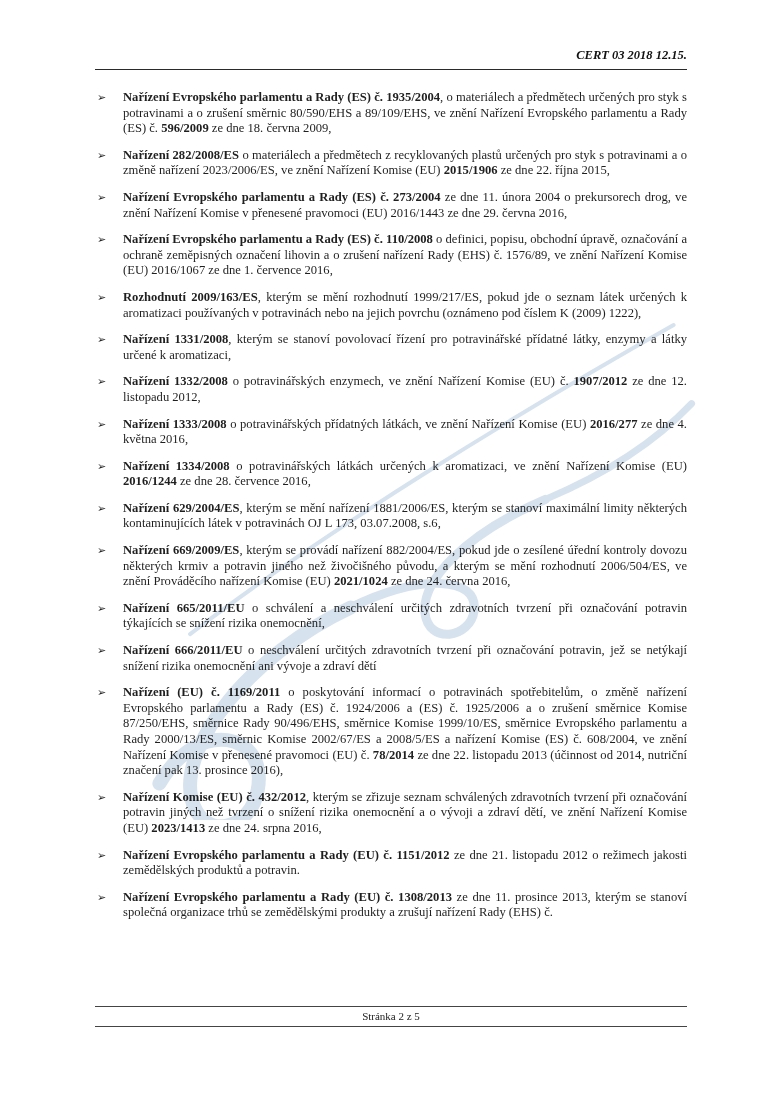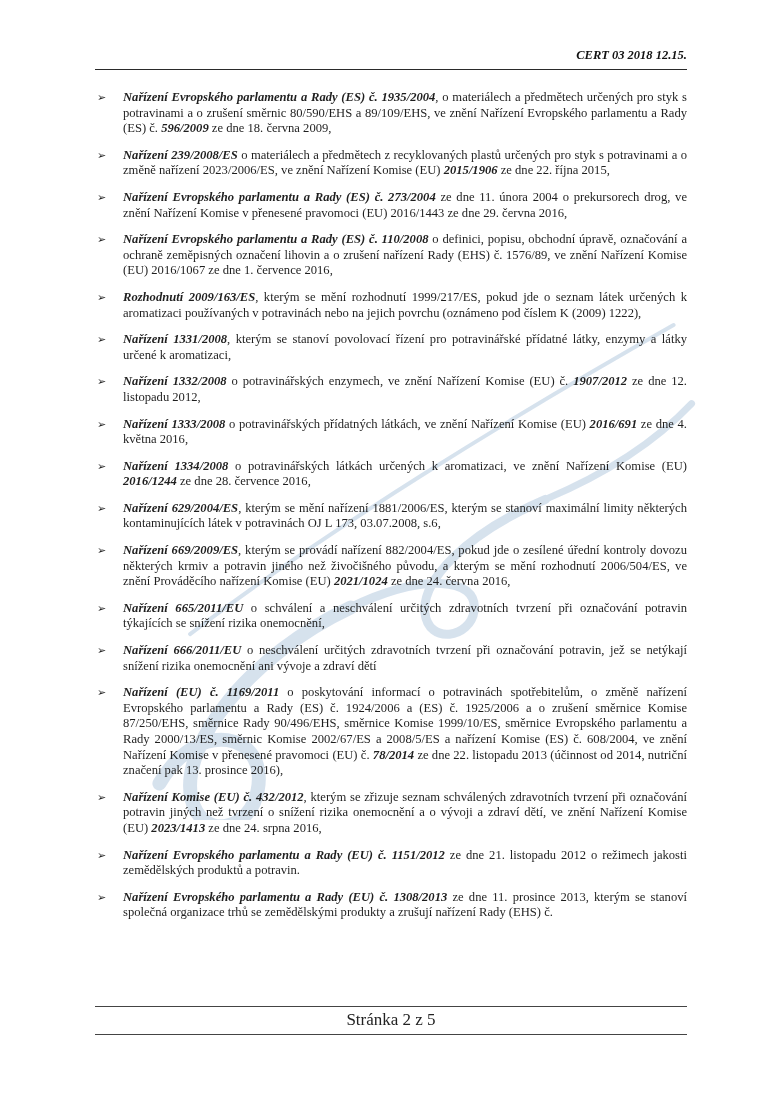--- a/index.html
+++ b/index.html
@@ -55,35 +55,35 @@
     flex: 0 0 26px;
     font-family: "DejaVu Sans", sans-serif;
     font-size: 11px;
     line-height: 15.6px;
     color: #1f1f1f;
   }
   .item-text {
     flex: 1 1 auto;
     text-align: justify;
   }
-  .item-text .bold { font-weight: bold; font-style: italic; }
+  .item-text .bold { font-weight: bold; }
 
   .footer {
     position: absolute;
     left: 95px;
     right: 90px;
     top: 1006px;
   }
   .footer-rule-top, .footer-rule-bottom {
     height: 0;
     border-top: 1px solid #444;
   }
   .footer-text {
     text-align: center;
-    font-size: 17px;
+    font-size: 11px;
     padding: 3px 0 4px 0;
     color: #222;
   }
 
   .watermark {
     position: absolute;
     left: 30px;
     top: 260px;
     width: 720px;
     height: 560px;
@@ -112,21 +112,21 @@
   <div class="header-rule"></div>
 
   <div class="content">
     <ul class="reg-list">
         <li class="reg-item">
           <span class="bullet">➢</span>
           <span class="item-text"><span class="bold">Nařízení Evropského parlamentu a Rady (ES) č. 1935/2004</span><span>, o materiálech a předmětech určených pro styk s potravinami a o zrušení směrnic 80/590/EHS a 89/109/EHS, ve znění Nařízení Evropského parlamentu a Rady (ES) č. </span><span class="bold">596/2009</span><span> ze dne 18. června 2009,</span></span>
         </li>
         <li class="reg-item">
           <span class="bullet">➢</span>
-          <span class="item-text"><span class="bold">Nařízení 239/2008/ES</span><span> o materiálech a předmětech z recyklovaných plastů určených pro styk s potravinami a o změně nařízení 2023/2006/ES, ve znění Nařízení Komise (EU) </span><span class="bold">2015/1906</span><span> ze dne 22. října 2015,</span></span>
+          <span class="item-text"><span class="bold">Nařízení 282/2008/ES</span><span> o materiálech a předmětech z recyklovaných plastů určených pro styk s potravinami a o změně nařízení 2023/2006/ES, ve znění Nařízení Komise (EU) </span><span class="bold">2015/1906</span><span> ze dne 22. října 2015,</span></span>
         </li>
         <li class="reg-item">
           <span class="bullet">➢</span>
           <span class="item-text"><span class="bold">Nařízení Evropského parlamentu a Rady (ES) č. 273/2004</span><span> ze dne 11. února 2004 o prekursorech drog, ve znění Nařízení Komise v přenesené pravomoci (EU) 2016/1443 ze dne 29. června 2016,</span></span>
         </li>
         <li class="reg-item">
           <span class="bullet">➢</span>
           <span class="item-text"><span class="bold">Nařízení Evropského parlamentu a Rady (ES) č. 110/2008</span><span> o definici, popisu, obchodní úpravě, označování a ochraně zeměpisných označení lihovin a o zrušení nařízení Rady (EHS) č. 1576/89, ve znění Nařízení Komise (EU) 2016/1067 ze dne 1. července 2016,</span></span>
         </li>
         <li class="reg-item">
@@ -136,21 +136,21 @@
         <li class="reg-item">
           <span class="bullet">➢</span>
           <span class="item-text"><span class="bold">Nařízení 1331/2008</span><span>, kterým se stanoví povolovací řízení pro potravinářské přídatné látky, enzymy a látky určené k aromatizaci,</span></span>
         </li>
         <li class="reg-item">
           <span class="bullet">➢</span>
           <span class="item-text"><span class="bold">Nařízení 1332/2008</span><span> o potravinářských enzymech, ve znění Nařízení Komise (EU) č. </span><span class="bold">1907/2012</span><span> ze dne 12. listopadu 2012,</span></span>
         </li>
         <li class="reg-item">
           <span class="bullet">➢</span>
-          <span class="item-text"><span class="bold">Nařízení 1333/2008</span><span> o potravinářských přídatných látkách, ve znění Nařízení Komise (EU) </span><span class="bold">2016/691</span><span> ze dne 4. května 2016,</span></span>
+          <span class="item-text"><span class="bold">Nařízení 1333/2008</span><span> o potravinářských přídatných látkách, ve znění Nařízení Komise (EU) </span><span class="bold">2016/277</span><span> ze dne 4. května 2016,</span></span>
         </li>
         <li class="reg-item">
           <span class="bullet">➢</span>
           <span class="item-text"><span class="bold">Nařízení 1334/2008</span><span> o potravinářských látkách určených k aromatizaci, ve znění Nařízení Komise (EU) </span><span class="bold">2016/1244</span><span> ze dne 28. července 2016,</span></span>
         </li>
         <li class="reg-item">
           <span class="bullet">➢</span>
           <span class="item-text"><span class="bold">Nařízení 629/2004/ES</span><span>, kterým se mění nařízení 1881/2006/ES, kterým se stanoví maximální limity některých kontaminujících látek v potravinách OJ L 173, 03.07.2008, s.6,</span></span>
         </li>
         <li class="reg-item">

